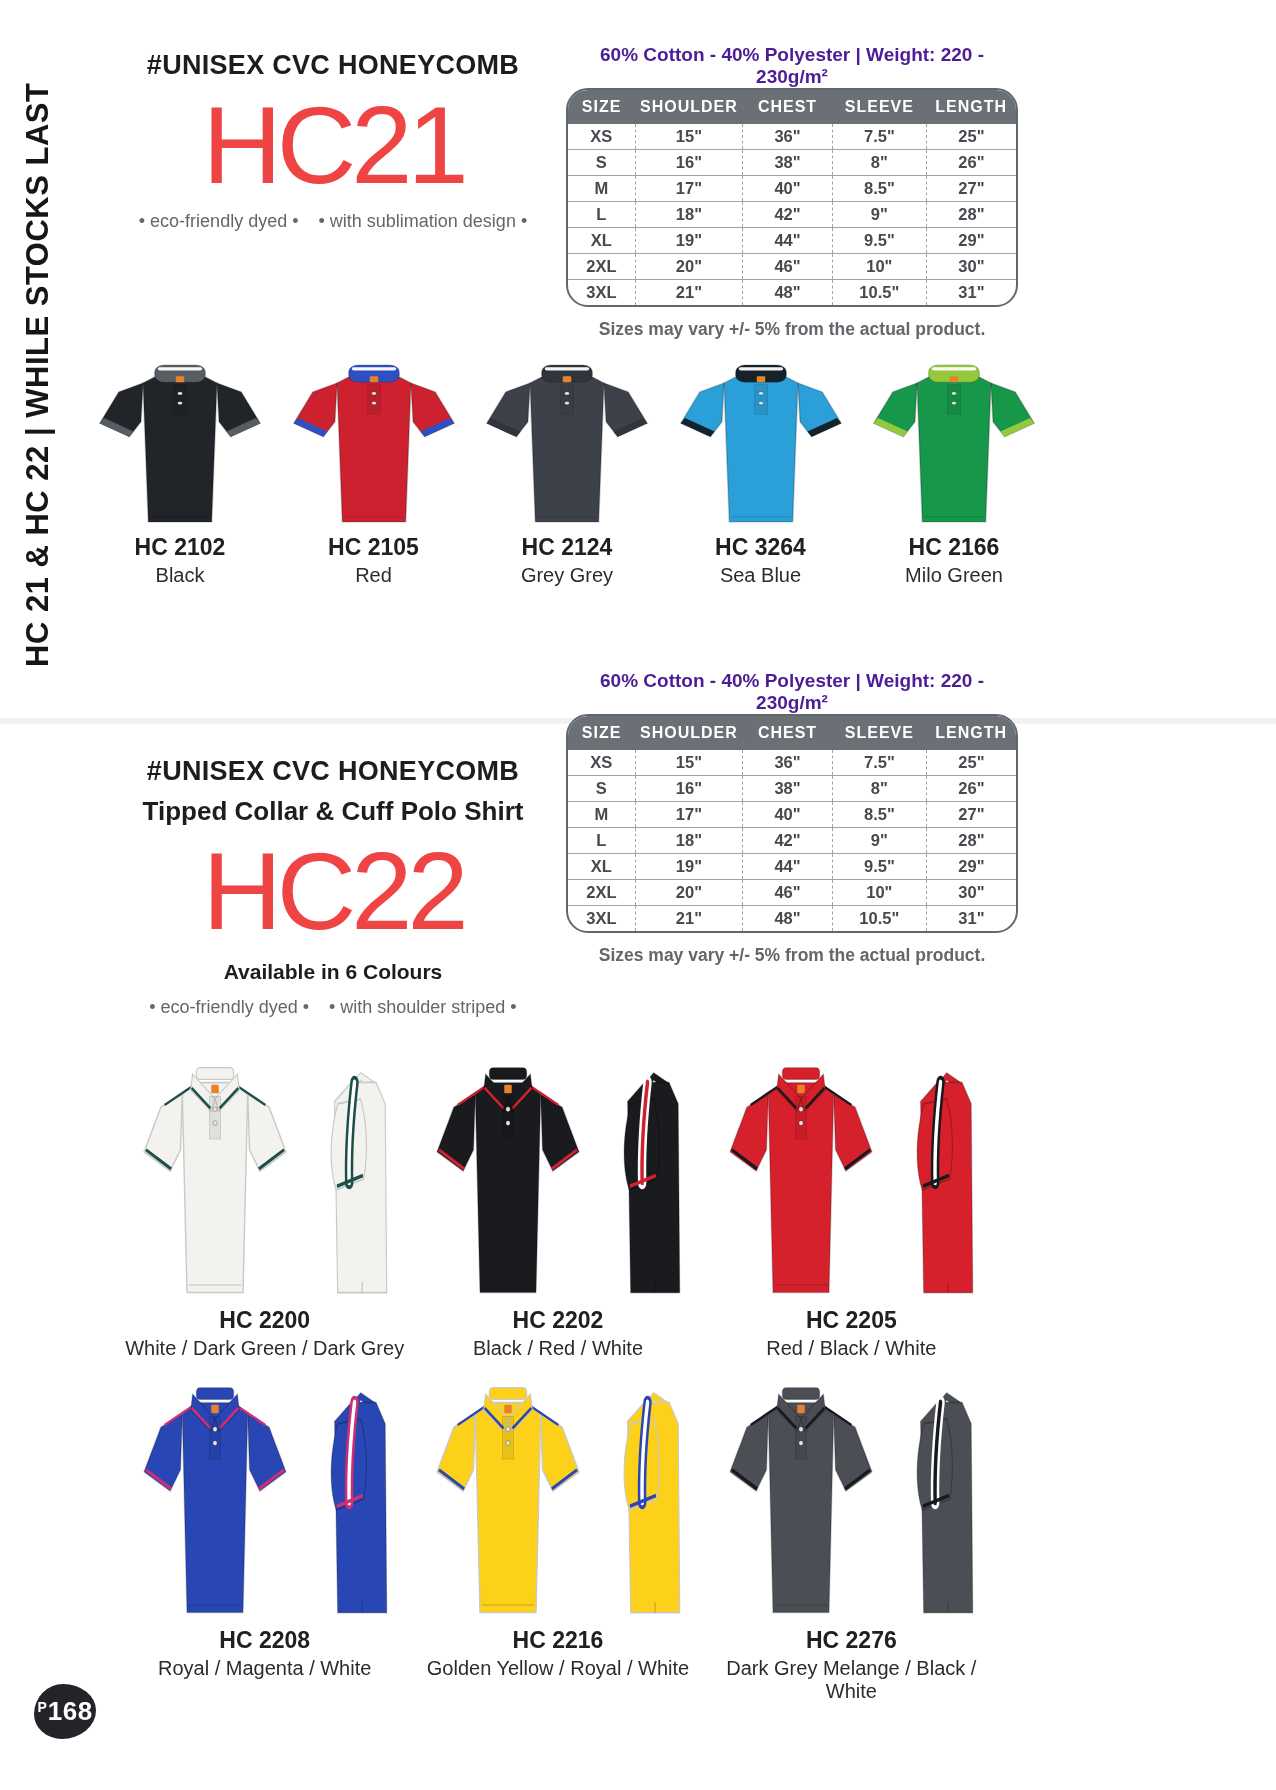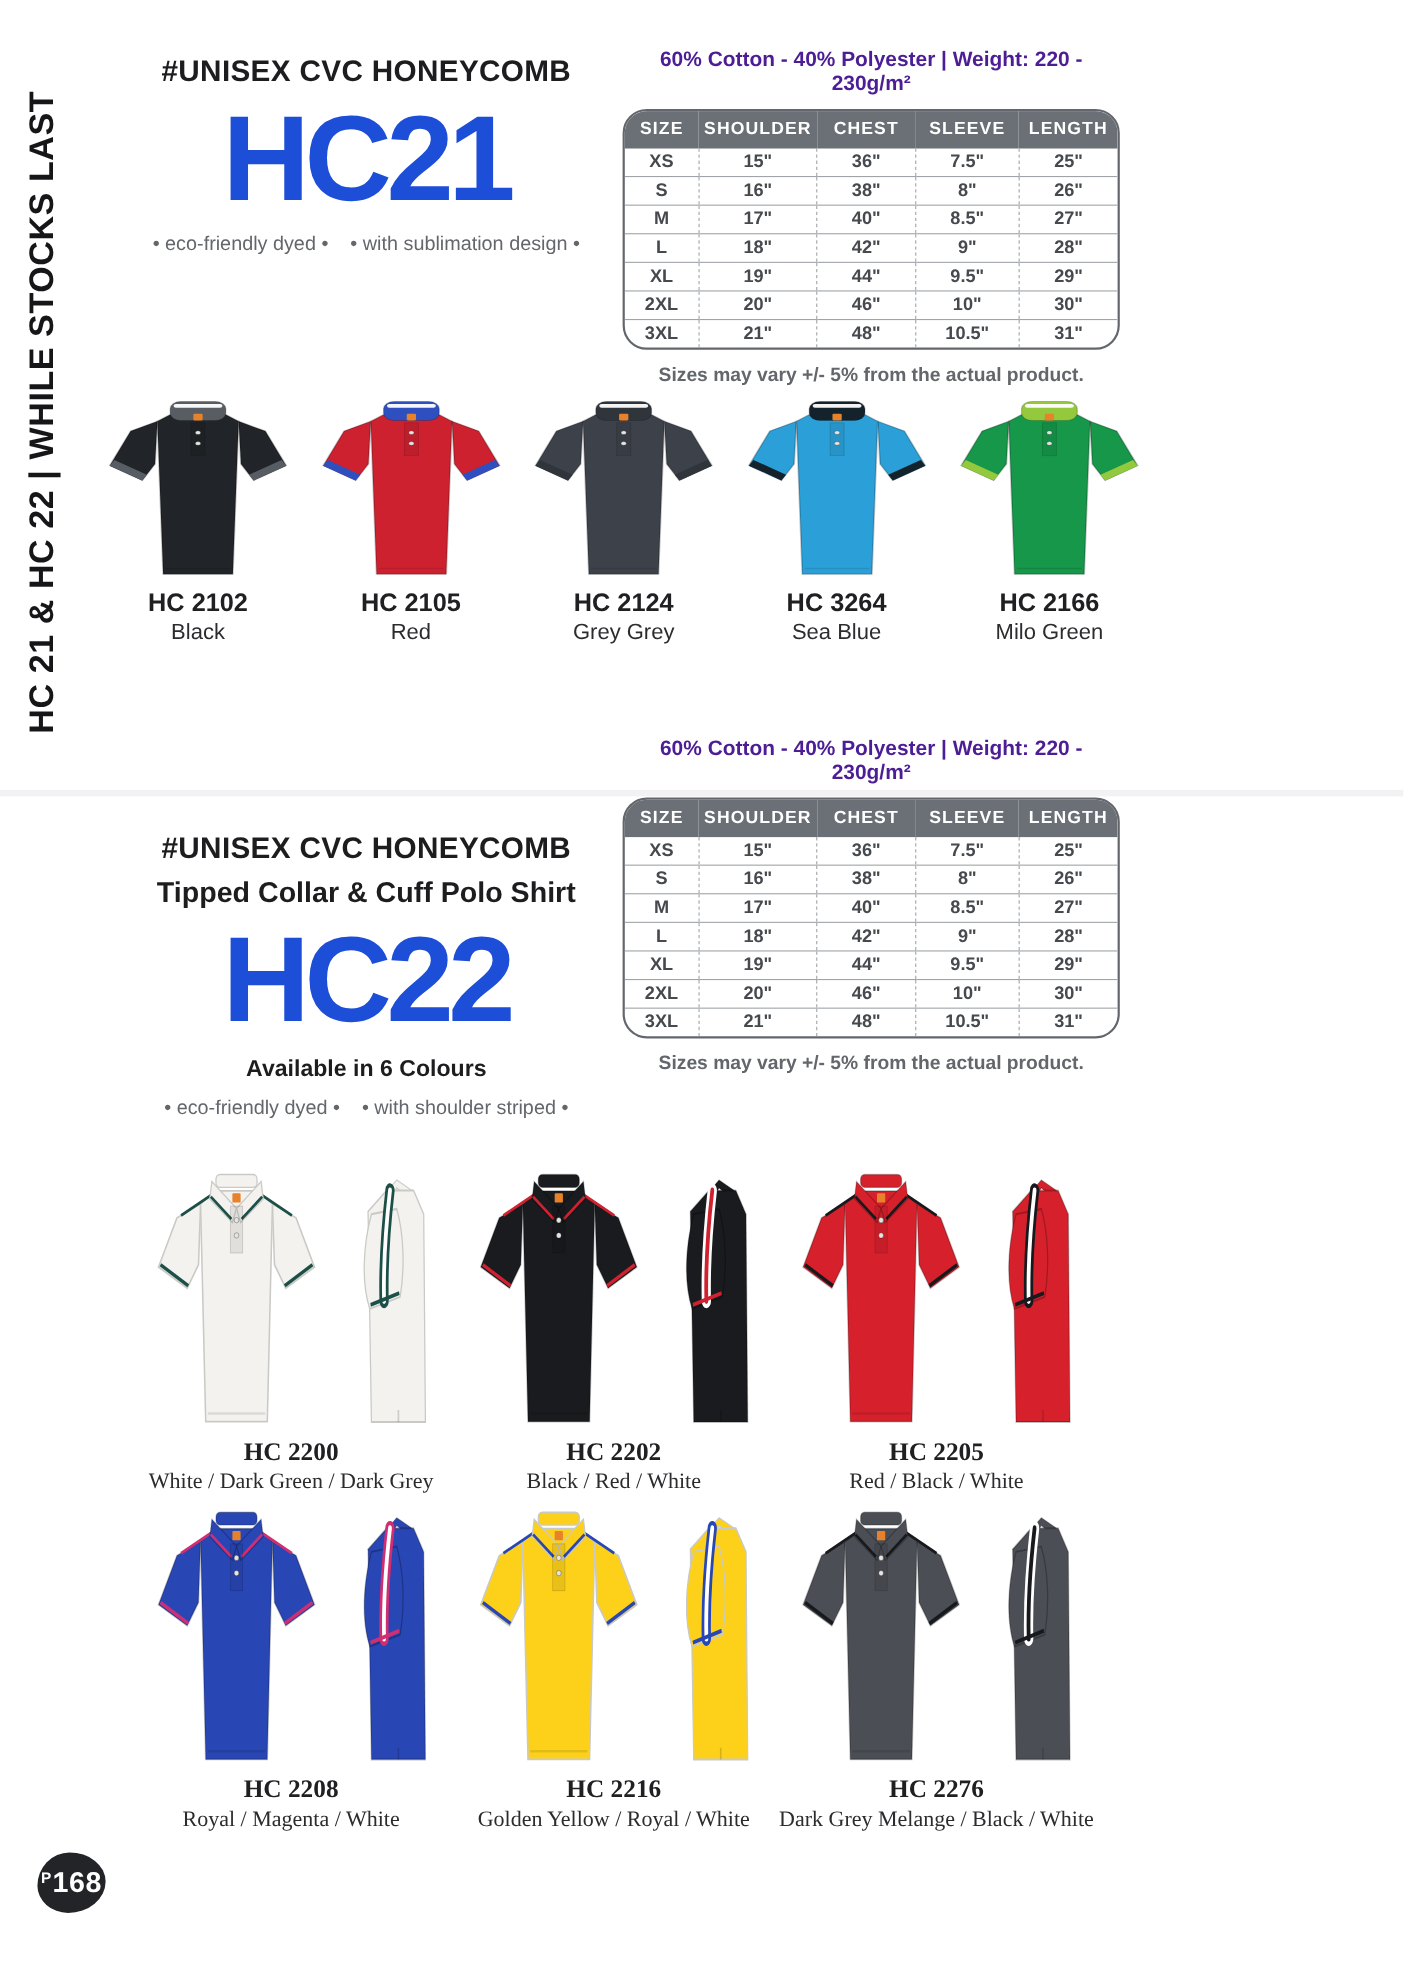--- a/index.html
+++ b/index.html
@@ -13,29 +13,29 @@
     writing-mode:vertical-rl;transform:rotate(180deg);
     display:flex;align-items:center;justify-content:center;
     font-size:31px;font-weight:bold;letter-spacing:0.5px;color:#161618;white-space:nowrap;
   }
   
   .title-block{position:absolute;width:446px;text-align:center;}
   #sec1-title{left:110px;top:50px;}
   #sec2-title{left:110px;top:756px;}
   .category{font-size:27px;font-weight:bold;letter-spacing:0.3px;color:#1d1d1f;}
   .subtitle{font-size:26px;font-weight:bold;margin-top:9px;color:#1d1d1f;}
-  .code-big{font-size:110px;font-weight:bold;letter-spacing:-5px;line-height:0.95;margin-top:12px;color:#1d4ed8;}
+  .code-big{font-size:110px;font-weight:normal;letter-spacing:-5px;line-height:0.95;margin-top:12px;color:#ef4444;}
   .availability{font-size:21px;font-weight:bold;margin-top:16px;}
   .features{margin-top:13px;font-size:18px;color:#63666b;display:flex;justify-content:center;gap:20px;white-space:nowrap;}
   
   .spec-block{position:absolute;width:452px;text-align:center;}
   #sec1-spec{left:566px;top:44px;}
   #sec2-spec{left:566px;top:670px;}
   .fabric{font-size:19px;font-weight:bold;color:#4c1d95;}
-  .table-wrap{margin-top:11px;border:2.5px solid #63676c;border-radius:22px;overflow:hidden;background:#fff;}
+  .table-wrap{margin-top:0;border:2.5px solid #63676c;border-radius:22px;overflow:hidden;background:#fff;}
   table.size-table{width:100%;border-collapse:collapse;}
   table.size-table th{
     background:#6b7076;color:#ffffff;font-size:16px;font-weight:bold;
     letter-spacing:1px;padding:8px 2px;
   }
   table.size-table td{
     font-size:16.5px;color:#46494e;font-weight:bold;padding:3px 2px;
   }
   table.size-table tbody tr:not(:last-child) td{border-bottom:1.5px solid #a0a4a8;}
   table.size-table tbody td:not(:last-child){border-right:1.5px dashed #a0a4a8;}
@@ -43,21 +43,21 @@
   table.size-table th:nth-child(2),table.size-table td:nth-child(2){width:24%;}
   table.size-table th:nth-child(3),table.size-table td:nth-child(3){width:20%;}
   table.size-table th:nth-child(4),table.size-table td:nth-child(4){width:21%;}
   table.size-table th:nth-child(5),table.size-table td:nth-child(5){width:20%;}
   .note{margin-top:12px;font-size:17.5px;font-weight:bold;color:#63666b;}
   
   .products-row{position:absolute;}
   #sec1-products{left:84px;top:356px;width:966px;display:flex;justify-content:space-between;}
   #sec1-products .p-card{width:192px;text-align:center;}
   #sec1-products svg{width:190px;height:172px;}
-  #sec2-products{left:118px;top:1056px;width:880px;display:grid;grid-template-columns:repeat(3,1fr);row-gap:4px;font-family:Liberation Serif, serif;}
+  #sec2-products{left:118px;top:1056px;width:880px;display:grid;grid-template-columns:repeat(3,1fr);row-gap:16px;}
   #sec2-products .p-card{text-align:center;}
   .shirt-imgs{display:flex;justify-content:center;align-items:flex-start;gap:8px;}
   #sec2-products svg.front{width:168px;height:245px;}
   #sec2-products svg.side{width:92px;height:245px;}
   .p-code{font-size:23px;font-weight:bold;margin-top:6px;color:#202023;}
   .p-colour{font-size:20px;margin-top:3px;color:#2c2c2f;}
   
   .divider{position:absolute;left:0;top:718px;width:1276px;height:6px;background:#f2f2f4;}
   
   .page-badge{

